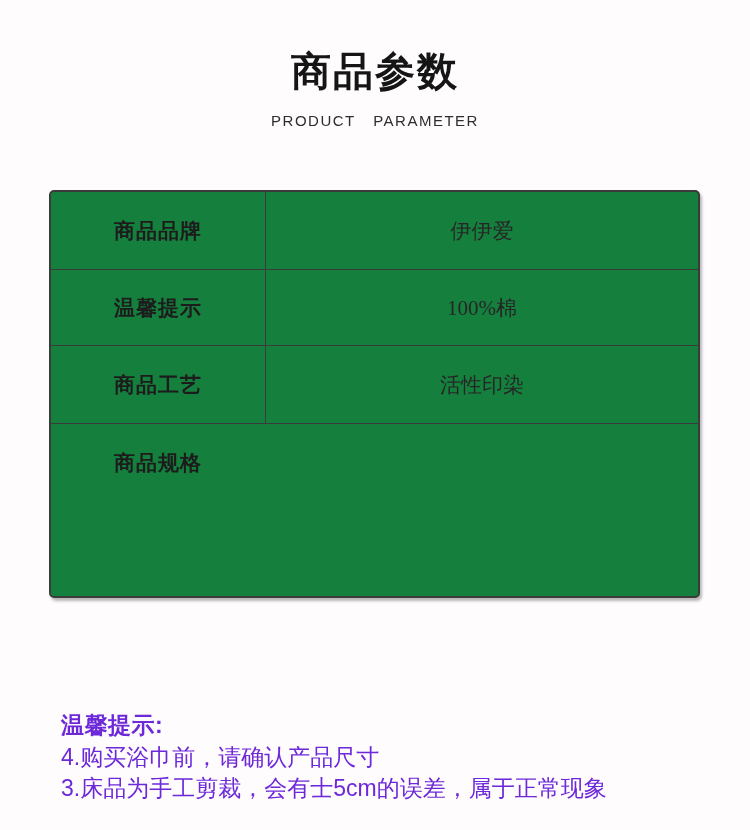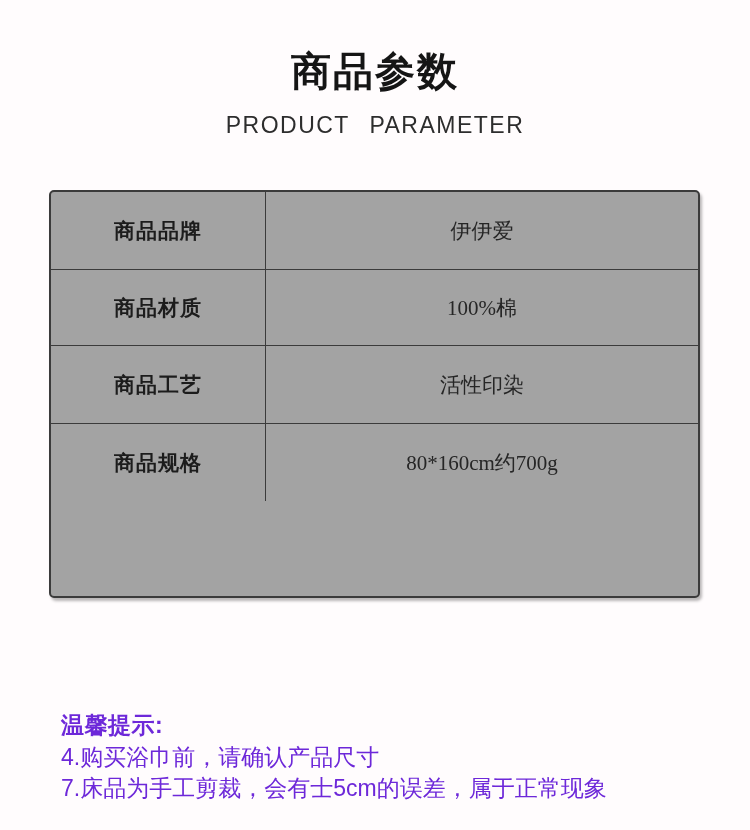--- a/index.html
+++ b/index.html
@@ -21,29 +21,29 @@
   .title{
     position:absolute; top:48px; left:0; width:750px;
     margin:0;
     text-align:center;
     font-size:40px; font-weight:700; letter-spacing:2px;
     color:#151515; line-height:1.15;
   }
   .subtitle{
     position:absolute; top:112px; left:0; width:750px;
     text-align:center;
-    font-size:23px; font-weight:400;
+    font-size:15px; font-weight:400;
     letter-spacing:1.5px; word-spacing:12px;
     color:#2d2d2d;
   }
 
   .param-table{
     position:absolute; left:49px; top:190px;
     width:651px; height:408px;
-    background:#a3a3a3;
+    background:#15803d;
     border:2px solid var(--border);
     border-radius:5px;
     box-shadow:2px 3px 3px rgba(0,0,0,0.28);
     display:grid;
     grid-template-rows:77px 76px 78px 78px 1fr;
     overflow:hidden;
   }
   .trow{
     display:grid;
     grid-template-columns:214px 1fr;
@@ -72,32 +72,31 @@
 
   <h1 class="title">商品参数</h1>
   <div class="subtitle">PRODUCT PARAMETER</div>
 
   <div class="param-table">
     <div class="trow">
       <div class="cell label">商品品牌</div>
       <div class="cell value">伊伊爱</div>
     </div>
     <div class="trow">
-      <div class="cell label">商品材质</div>
+      <div class="cell label">温馨提示</div>
       <div class="cell value">100%棉</div>
     </div>
     <div class="trow">
       <div class="cell label">商品工艺</div>
       <div class="cell value">活性印染</div>
     </div>
     <div class="trow">
       <div class="cell label">商品规格</div>
-      <div class="cell value">80*160cm约700g</div>
     </div>
   </div>
 
   <div class="tips">
     <div class="tips-heading">温馨提示:</div>
     <div class="tips-line">4.购买浴巾前，请确认产品尺寸</div>
-    <div class="tips-line">7.床品为手工剪裁，会有士5cm的误差，属于正常现象</div>
+    <div class="tips-line">3.床品为手工剪裁，会有士5cm的误差，属于正常现象</div>
   </div>
 
 </div>
 
 </body></html>

